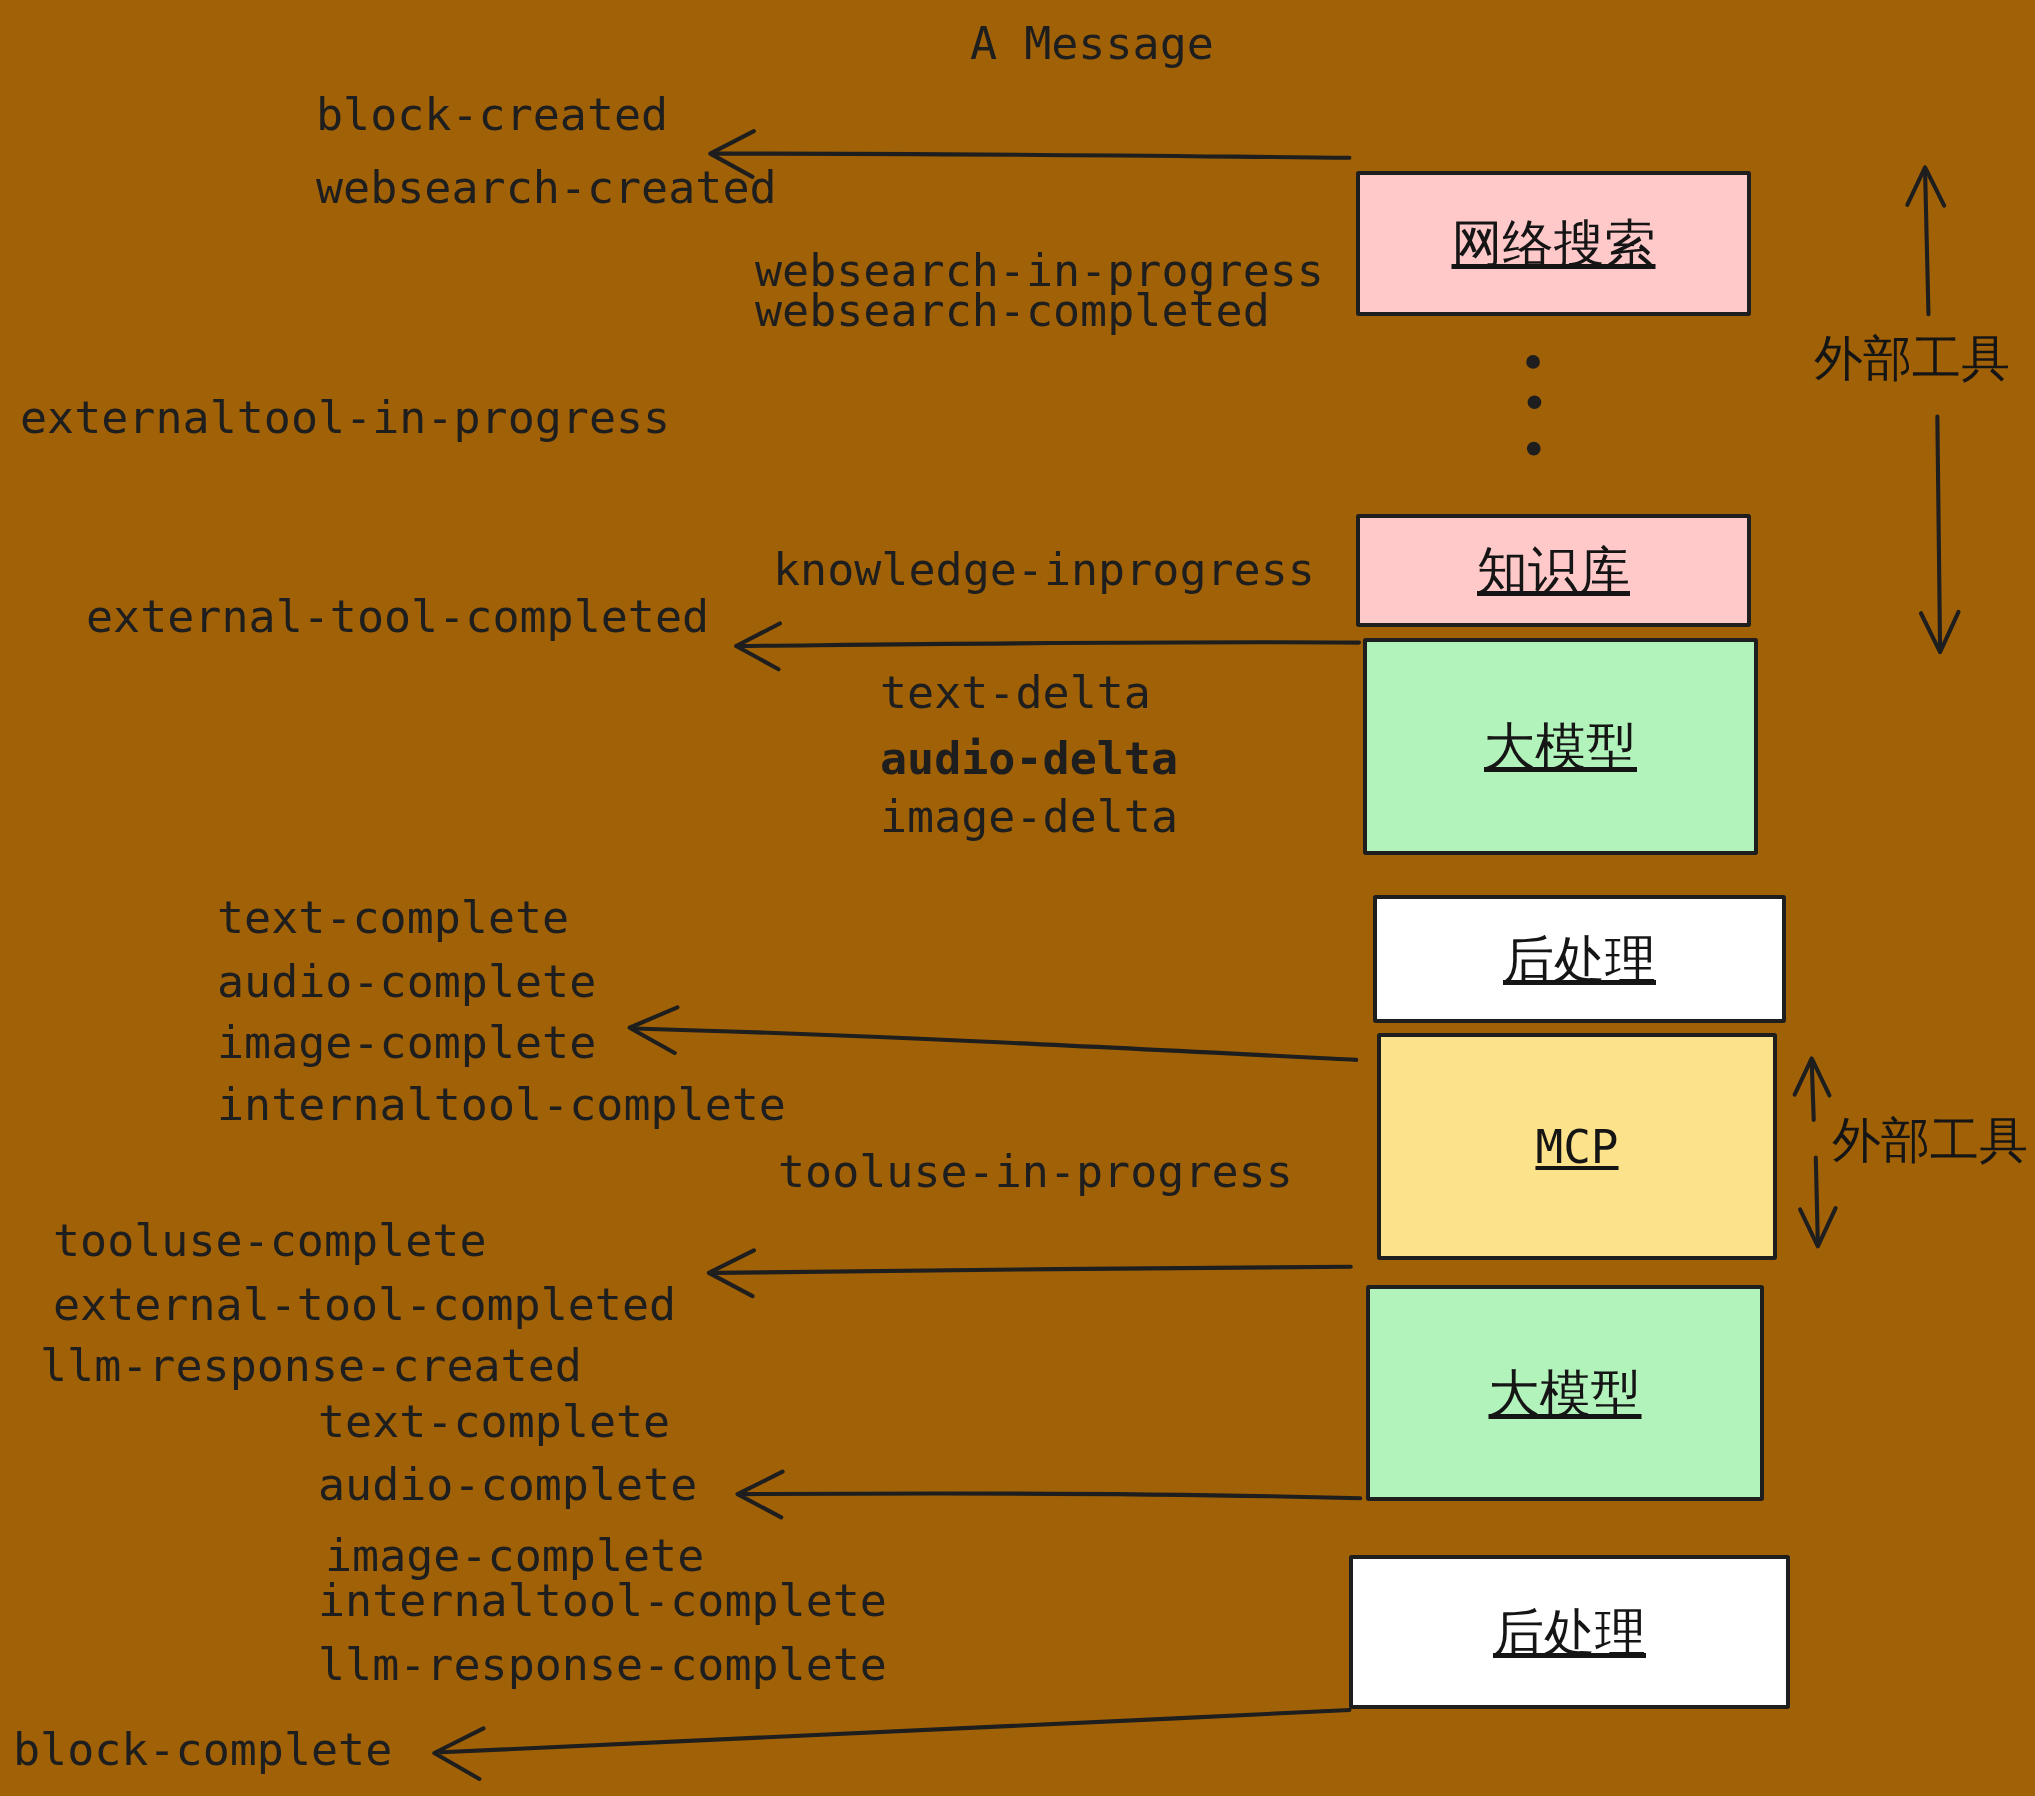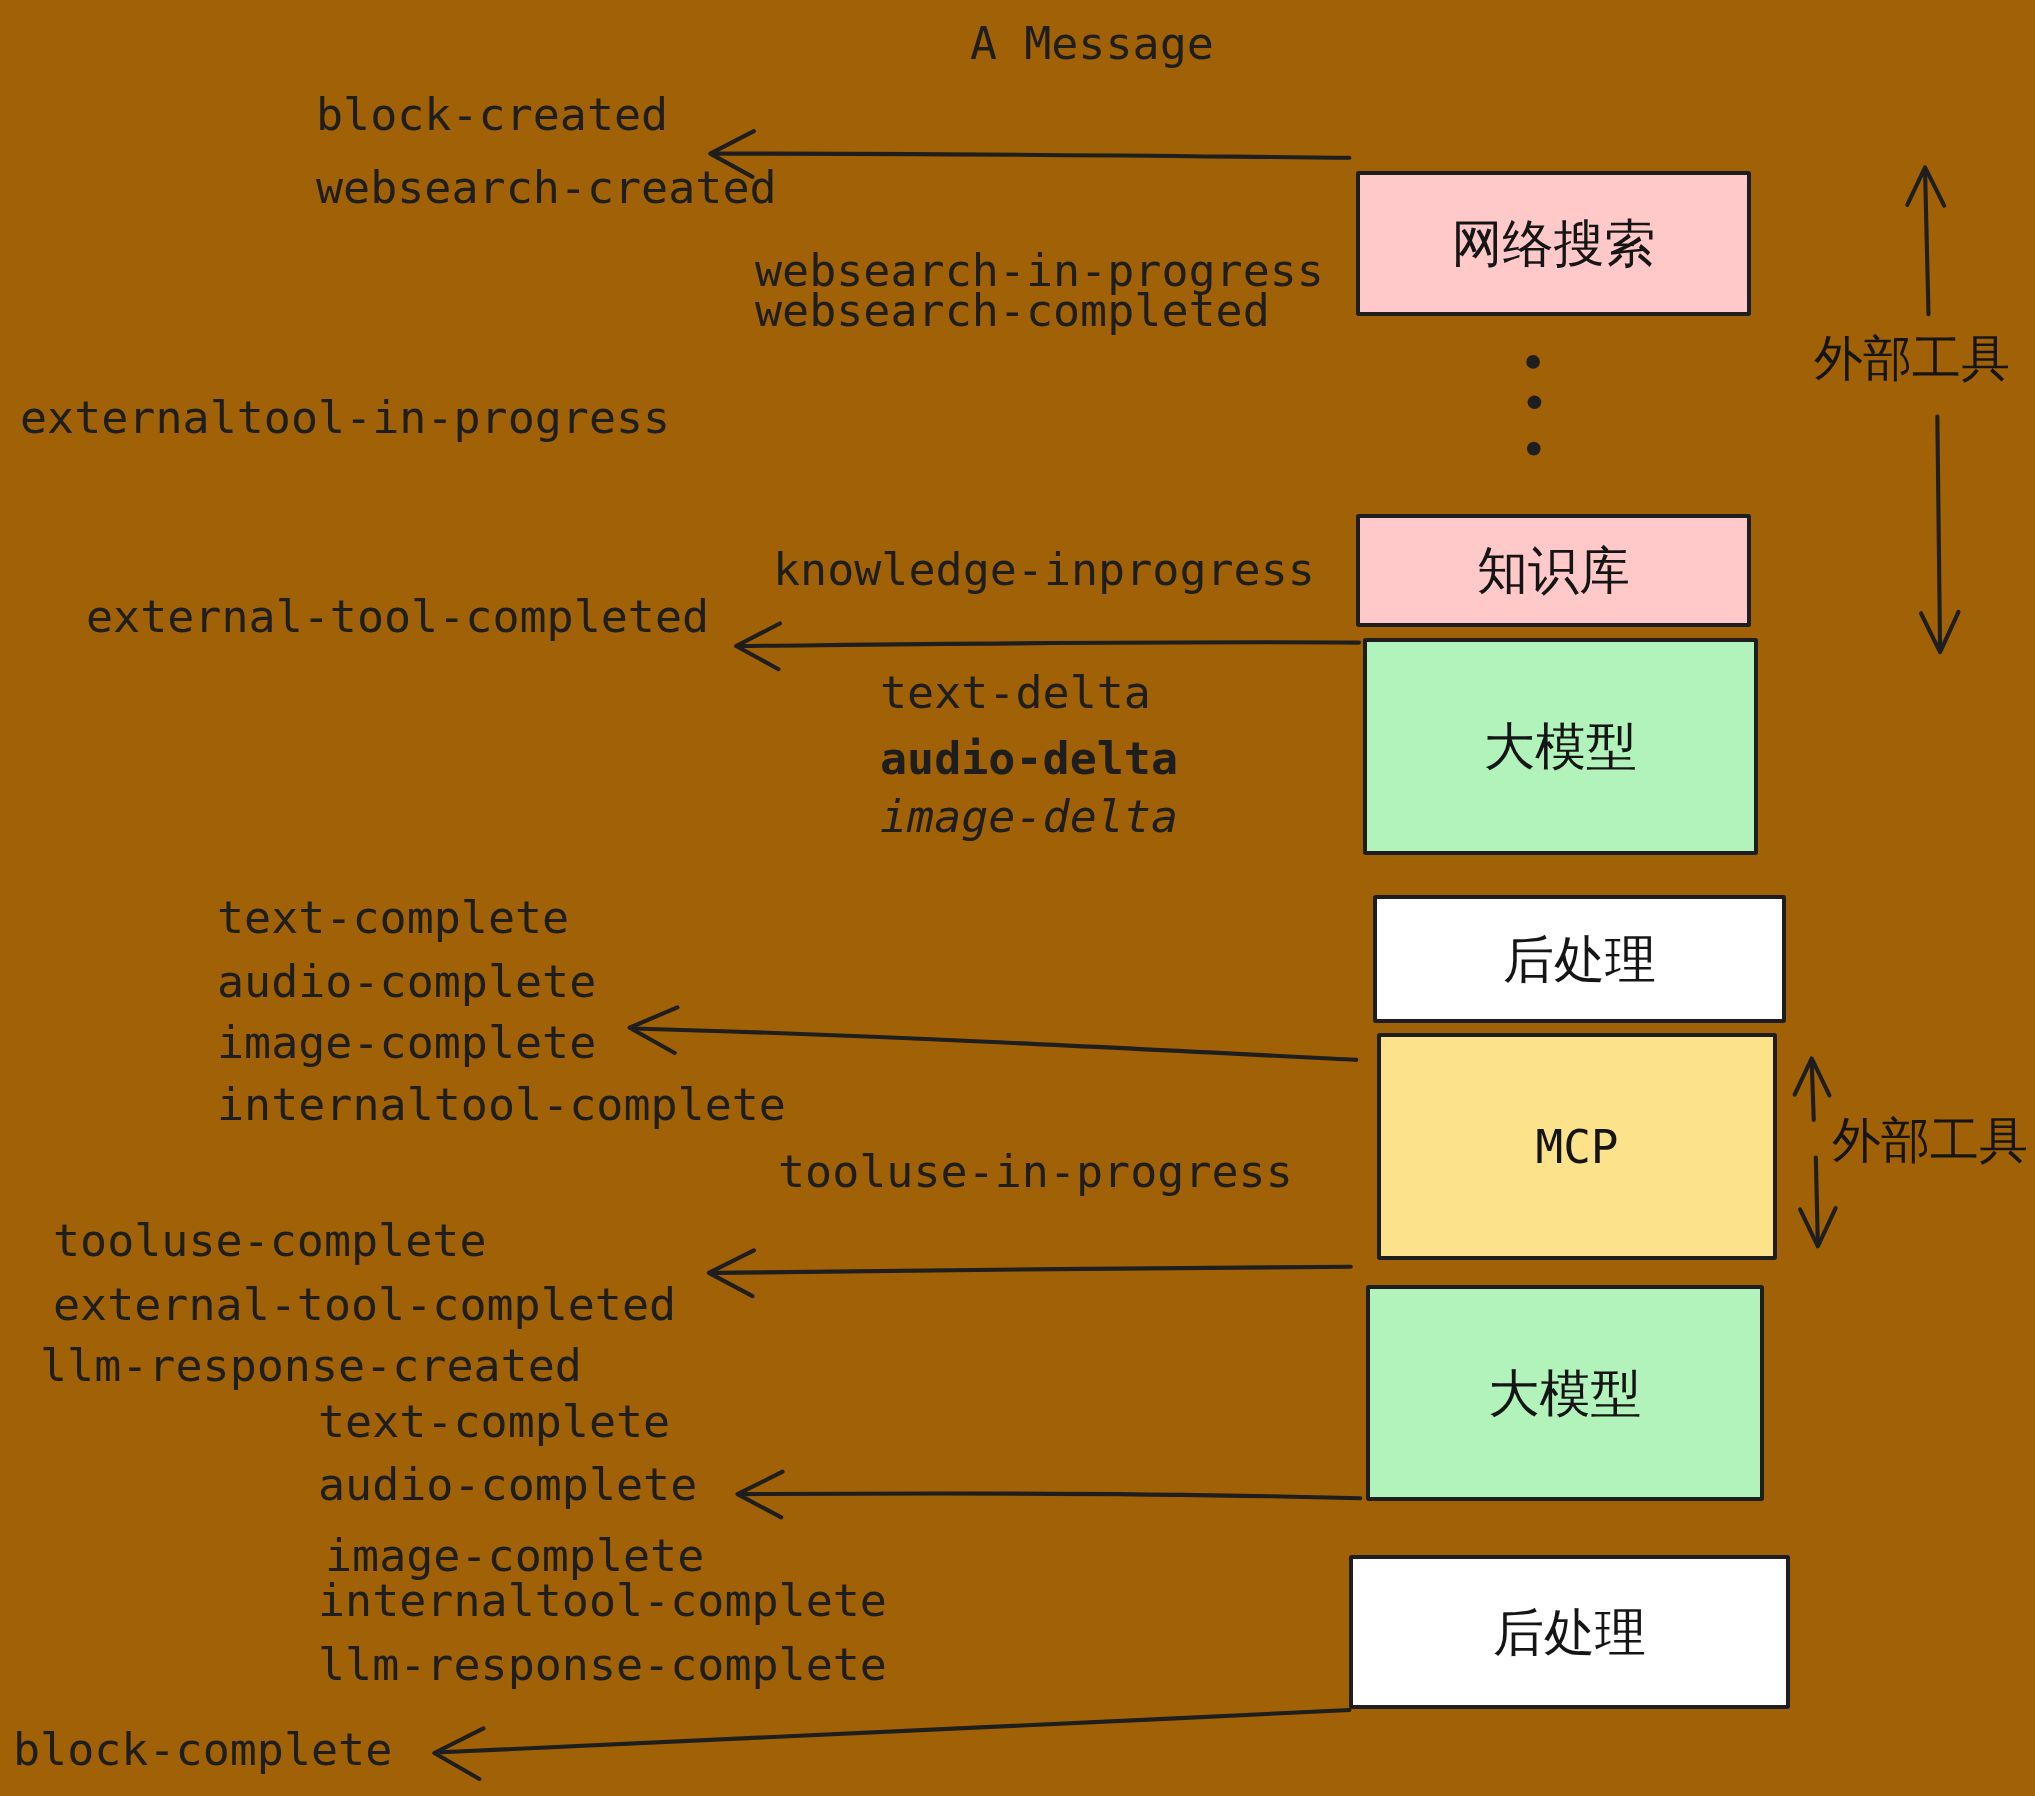--- a/index.html
+++ b/index.html
@@ -27,20 +27,21 @@
     border:4.1px solid #1e1e1e;
     border-radius:2.7px;
     display:flex;align-items:center;justify-content:center;
     box-sizing:border-box;
   }
   .box .lbl{
     font-size:51px;line-height:1;
     color:#151515;
     font-family:"DejaVu Sans","Liberation Sans",sans-serif;
     white-space:nowrap;
+    text-decoration:underline;
   }
   .box.mono .lbl{
     font-family:"DejaVu Sans Mono",monospace;
     font-size:46px;
   }
   .fill-pink{background:#ffc9c9;}
   .fill-green{background:#b2f2bb;}
   .fill-yellow{background:#fce38b;margin-left:16px;}
   .fill-white{background:#ffffff;}
   .side{
@@ -99,21 +100,21 @@
 
   <div class="evt" style="left:316px;top:92px;">block-created</div>
   <div class="evt" style="left:316px;top:165px;">websearch-created</div>
   <div class="evt" style="left:755px;top:206px;margin-top:42px;">websearch-in-progress</div>
   <div class="evt" style="left:755px;top:288px;">websearch-completed</div>
   <div class="evt" style="left:20px;top:395px;">externaltool-in-progress</div>
   <div class="evt" style="left:773px;top:547px;">knowledge-inprogress</div>
   <div class="evt" style="left:86px;top:594px;">external-tool-completed</div>
   <div class="evt" style="left:880px;top:670px;text-align:center;">text-delta</div>
   <div class="evt" style="left:880px;top:736px;font-weight:bold;">audio-delta</div>
-  <div class="evt" style="left:880px;top:794px;font-style:italic;">image-delta</div>
+  <div class="evt" style="left:880px;top:794px;">image-delta</div>
   <div class="evt" style="left:217px;top:895px;">text-complete</div>
   <div class="evt" style="left:217px;top:959px;">audio-complete</div>
   <div class="evt" style="left:217px;top:1020px;">image-complete</div>
   <div class="evt" style="left:217px;top:1082px;">internaltool-complete</div>
   <div class="evt" style="left:778px;top:1149px;">tooluse-in-progress</div>
   <div class="evt" style="left:53px;top:1218px;">tooluse-complete</div>
   <div class="evt" style="left:53px;top:1282px;">external-tool-completed</div>
   <div class="evt" style="left:40px;top:1343px;">llm-response-created</div>
   <div class="evt" style="left:318px;top:1399px;">text-complete</div>
   <div class="evt" style="left:318px;top:1462px;">audio-complete</div>

